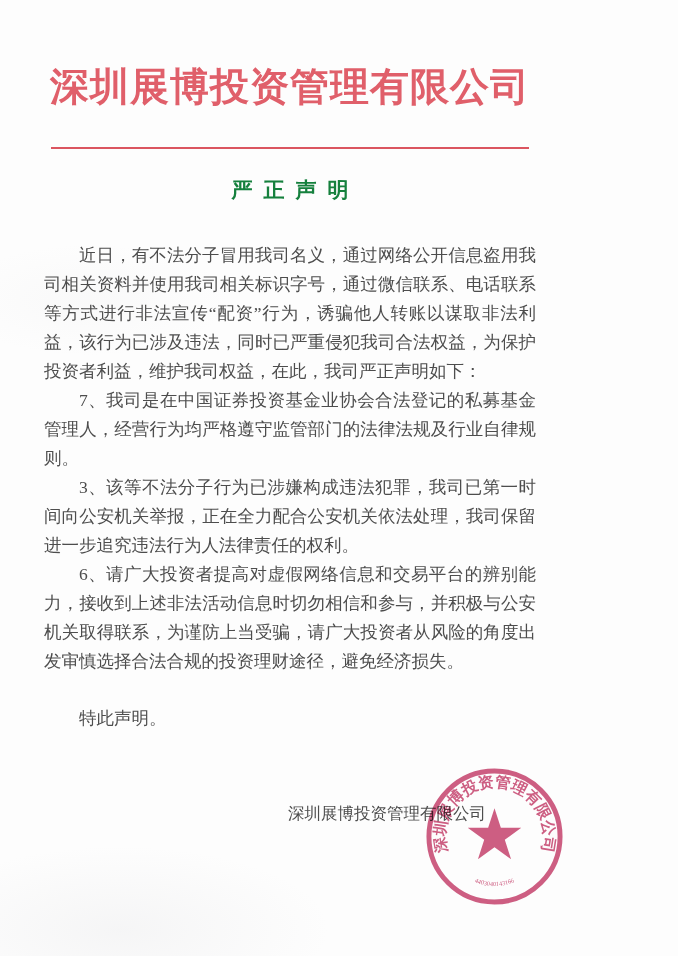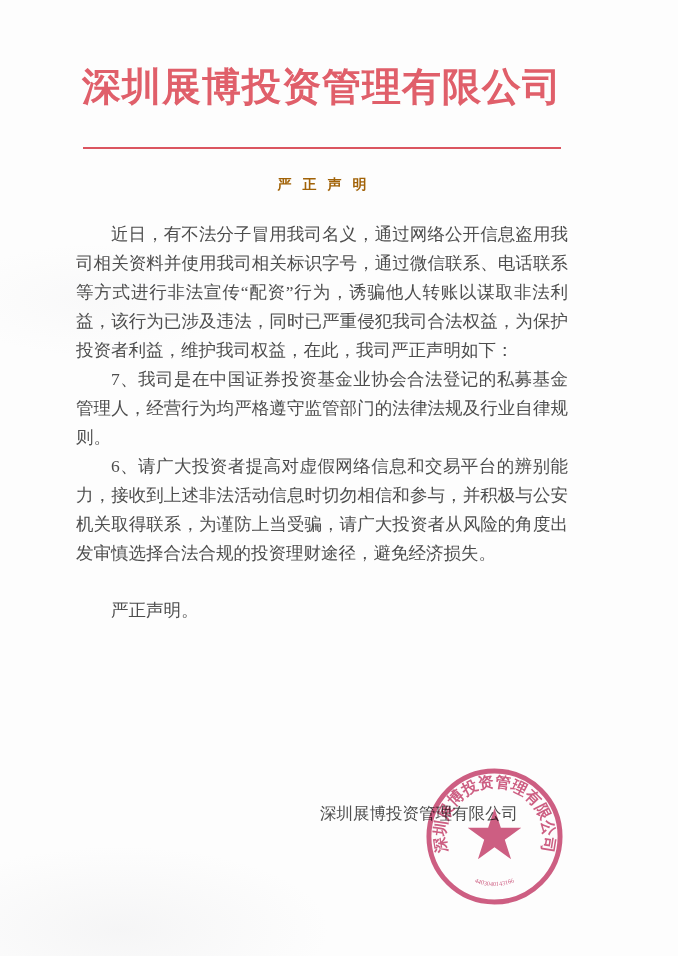--- a/index.html
+++ b/index.html
@@ -6,49 +6,49 @@
   body {
     width: 678px;
     height: 956px;
     background:
       radial-gradient(ellipse 300px 120px at 120px 930px, rgba(190,190,195,0.12), rgba(0,0,0,0) 70%),
       radial-gradient(ellipse 200px 80px at 90px 300px, rgba(200,200,205,0.08), rgba(0,0,0,0) 70%),
       #fdfdfd;
     font-family: "Liberation Serif", "DejaVu Serif", serif;
     overflow: hidden;
   }
-  .page { position: relative; width: 580px; height: 956px; padding-left: 32px; }
+  .page { position: relative; width: 580px; height: 956px; }
 
   .title {
     padding-top: 60px;
     text-align: center;
     font-size: 39px;
     font-weight: bold;
     letter-spacing: 1px;
     color: #e05f6a;
   }
   .divider {
     width: 478px;
     margin: 33px auto 0 auto;
     border: none;
     border-top: 2px solid #db5560;
     height: 0;
   }
   .heading {
     margin: 27px 0 0 0;
     text-align: center;
-    font-size: 14px;
+    font-size: 21px;
     font-weight: bold;
     letter-spacing: 11px;
     text-indent: 11px;
-    color: #a16207;
+    color: #15803d;
   }
   .content {
     width: 492px;
-    margin: 26px auto 0 auto;
+    margin: 37px auto 0 auto;
     font-size: 17.5px;
     line-height: 29px;
     text-align: justify;
     color: #4d4d4d;
   }
   .content p { margin: 0; text-indent: 2em; }
   .content p.closing { margin-top: 28px; }
 
   .signature {
     position: absolute;
@@ -84,22 +84,23 @@
 
   <div class="title">深圳展博投资管理有限公司</div>
 
   <hr class="divider">
 
   <div class="heading">严正声明</div>
 
   <div class="content">
     <p>近日，有不法分子冒用我司名义，通过网络公开信息盗用我司相关资料并使用我司相关标识字号，通过微信联系、电话联系等方式进行非法宣传“配资”行为，诱骗他人转账以谋取非法利益，该行为已涉及违法，同时已严重侵犯我司合法权益，为保护投资者利益，维护我司权益，在此，我司严正声明如下：</p>
     <p>7、我司是在中国证券投资基金业协会合法登记的私募基金管理人，经营行为均严格遵守监管部门的法律法规及行业自律规则。</p>
+    <p>3、该等不法分子行为已涉嫌构成违法犯罪，我司已第一时间向公安机关举报，正在全力配合公安机关依法处理，我司保留进一步追究违法行为人法律责任的权利。</p>
     <p>6、请广大投资者提高对虚假网络信息和交易平台的辨别能力，接收到上述非法活动信息时切勿相信和参与，并积极与公安机关取得联系，为谨防上当受骗，请广大投资者从风险的角度出发审慎选择合法合规的投资理财途径，避免经济损失。</p>
-    <p class="closing">严正声明。</p>
+    <p class="closing">特此声明。</p>
   </div>
 
   <div class="signature">
     <div>深圳展博投资管理有限公司</div>
   </div>
 
   <svg class="stamp" viewBox="0 0 200 200">
     <defs>
       <path id="arcName" d="M 39.5,135 A 70,70 0 1 1 160.5,135" fill="none"></path>
       <path id="arcSerial" d="M 32,122 A 72,72 0 0 0 168,122" fill="none"></path>

